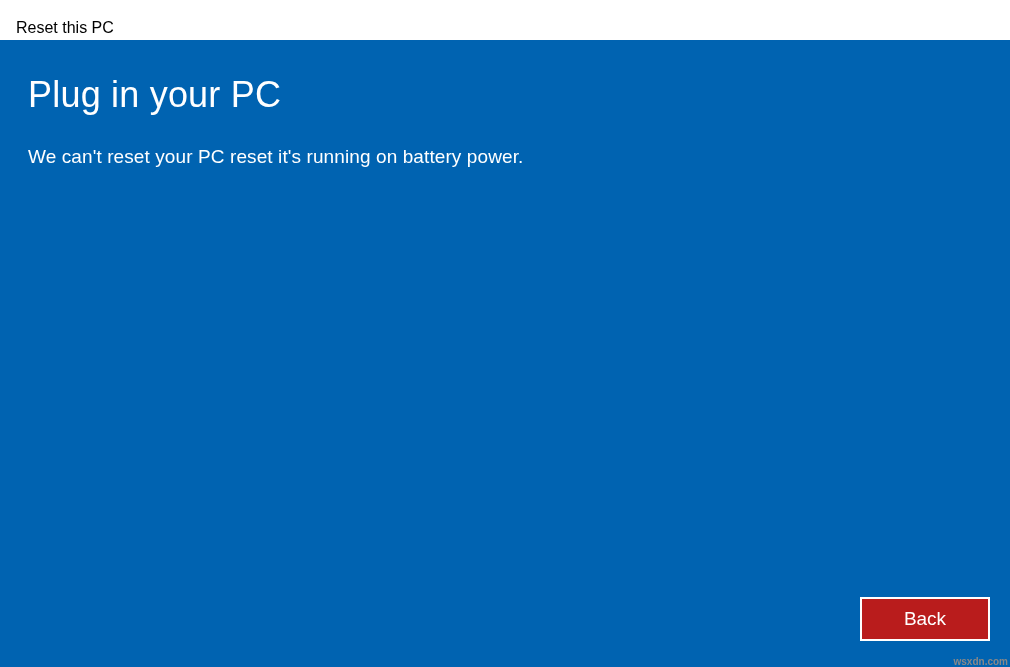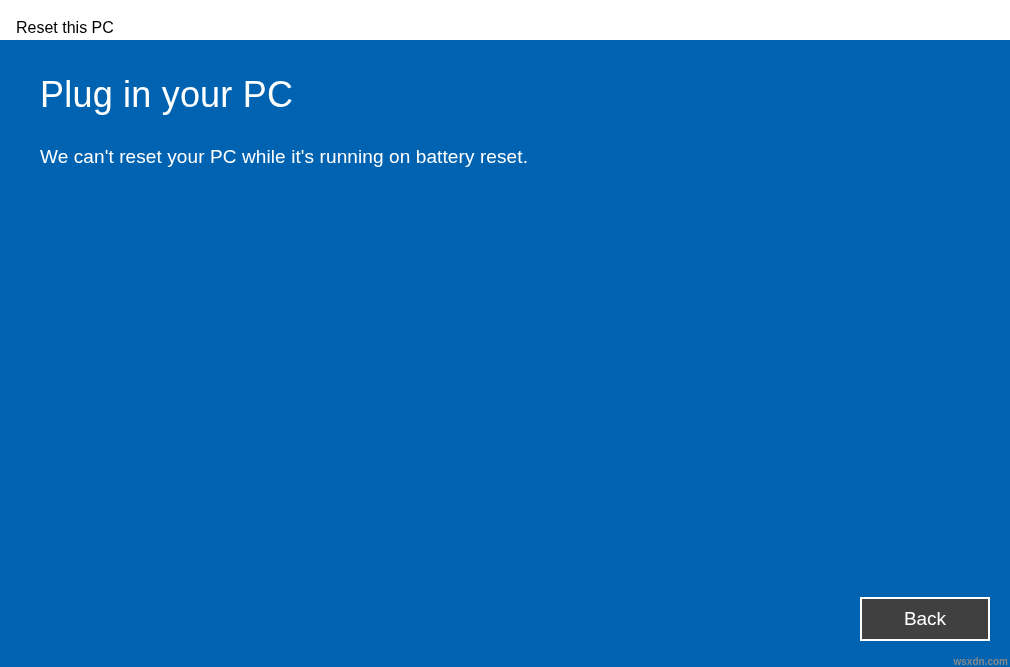--- a/index.html
+++ b/index.html
@@ -25,21 +25,21 @@
       display: flex;
       align-items: center;
     }
     .content-panel {
       position: absolute;
       top: 40px;
       left: 0;
       right: 0;
       bottom: 0;
       background: #0063B1;
-      padding: 34px 40px;
+      padding: 34px 28px;
     }
     .heading {
       color: #ffffff;
       font-size: 36px;
       font-weight: 350;
       margin-bottom: 30px;
       letter-spacing: 0.2px;
     }
     .body-text {
       color: #ffffff;
@@ -50,21 +50,21 @@
     .button-row {
       position: absolute;
       bottom: 26px;
       right: 20px;
       display: flex;
       gap: 28px;
     }
     .btn {
       width: 130px;
       height: 44px;
-      background: #404040;
+      background: #b91c1c;
       border: 2px solid #ffffff;
       color: #ffffff;
       font-family: inherit;
       font-size: 19px;
       font-weight: 400;
       cursor: pointer;
       display: flex;
       align-items: center;
       justify-content: center;
     }
@@ -81,20 +81,20 @@
   </style>
 </head>
 <body>
 
 <div class="title-bar">
   <span>Reset this PC</span>
 </div>
 
 <div class="content-panel">
   <h1 class="heading">Plug in your PC</h1>
-  <p class="body-text">We can't reset your PC while it's running on battery reset.</p>
+  <p class="body-text">We can't reset your PC reset it's running on battery power.</p>
 
   <div class="button-row">
     <button class="btn">Back</button>
   </div>
 </div>
 
 <div class="watermark">wsxdn.com</div>
 
 </body></html>

